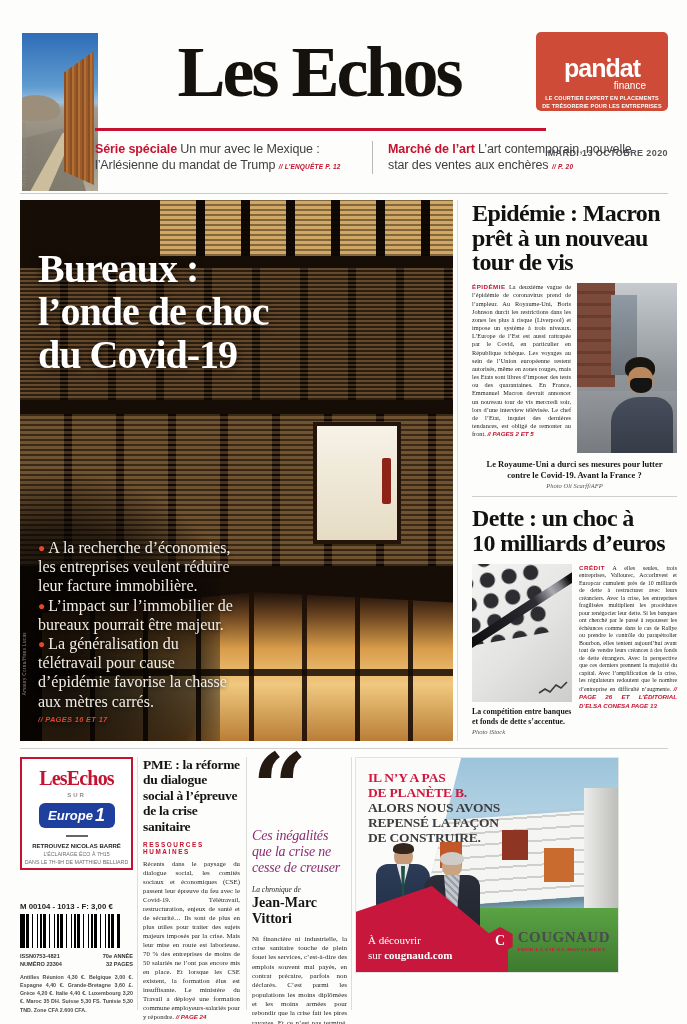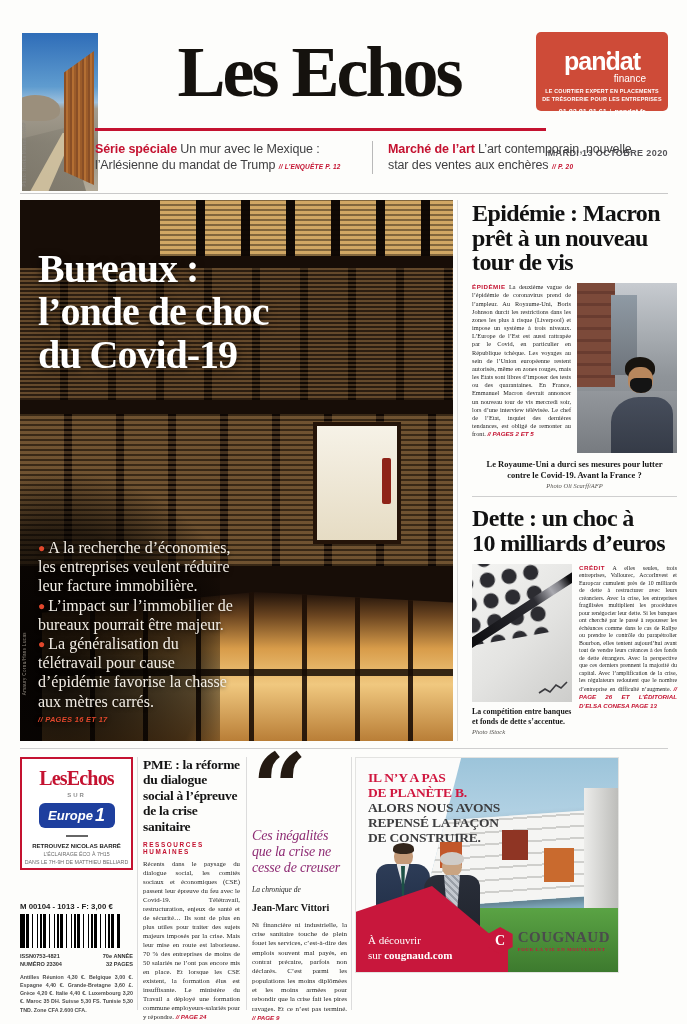--- a/index.html
+++ b/index.html
@@ -16,21 +16,21 @@
   .wall-photo .path { position:absolute; left:0; bottom:0; width:70px; height:58px; background:#d9c9a4; clip-path:polygon(12% 100%,58% 0,74% 0,38% 100%); opacity:.85; }
   .wall-photo .gravel { position:absolute; left:0; bottom:0; width:64px; height:64px; background:linear-gradient(200deg,#8f8a7d,#6f6a5e); clip-path:polygon(0 18%,72% 0,100% 100%,0 100%); opacity:.8; }
   .vcredit { position:absolute; left:0px; bottom:4px; writing-mode:vertical-rl; transform:rotate(180deg);
       font-family:"Liberation Sans",sans-serif; font-size:4.5px; color:#8d8a84; letter-spacing:.4px; }
 
   .paper-logo { position:absolute; left:108px; top:36px; width:422px; text-align:center;
       font-family:"Liberation Serif",serif; font-weight:700; font-size:72px; line-height:1;
       letter-spacing:-3px; color:#15120e; }
 
   .pandat-box { position:absolute; left:536px; top:32px; width:132px; height:79px; background:#ce4b38;
-      border-radius:5px; color:#fff; text-align:center; font-family:"Liberation Sans",sans-serif; padding-top:18px; }
+      border-radius:5px; color:#fff; text-align:center; font-family:"Liberation Sans",sans-serif; padding-top:25px; }
   .pandat-brand { position:relative; display:inline-block; font-weight:700; font-size:25px; line-height:.9; letter-spacing:-1px; }
   .pandat-brand::after { content:""; position:absolute; top:1px; left:56%; width:4px; height:4px; border-radius:50%; background:#fff; }
   .pandat-sub { font-size:10px; text-align:right; padding-right:22px; margin-top:-1px; font-weight:400; }
   .pandat-tag { margin-top:4px; font-size:5.4px; font-weight:700; line-height:1.45; letter-spacing:.2px; }
   .pandat-phone { margin-top:3px; font-size:7.2px; font-weight:700; }
   .pandat-phone .sep { margin:0 3px; font-weight:400; }
 
   .date-rule { position:absolute; left:95px; top:128px; width:451px; height:3px; background:#c41230; }
   .issue-date { position:absolute; right:19px; top:124px; font-family:"Liberation Sans",sans-serif;
       font-size:9px; font-weight:700; color:#55555a; letter-spacing:.4px;margin-top:24px; }
@@ -146,21 +146,21 @@
   .pme-h { font-weight:700; font-size:13.5px; line-height:1.14; letter-spacing:-.3px; color:#141414; }
   .sec-kicker { margin-top:7px; color:#c41230; font-family:"Liberation Sans",sans-serif; font-weight:700; font-size:6.4px; letter-spacing:1.6px; }
   .pme-body { margin-top:4px; font-size:6.8px; line-height:1.33; }
   .pme-more { margin-top:2px; font-family:"Liberation Sans",sans-serif; font-weight:700; font-size:6.4px; color:#141414; }
 
   
   .col-vit { position:absolute; left:252px; top:752px; width:95px; }
   .bigquote { font-family:"DejaVu Serif",serif; font-weight:700; font-size:96px; line-height:.78; height:66px; color:#241a12; letter-spacing:-6px; }
   .vit-title { margin-top:10px; font-style:italic; font-size:14px; line-height:1.14; color:#8e2c74; letter-spacing:-.2px; }
   .vit-by1 { margin-top:9px; font-style:italic; font-size:7.5px; color:#242424; }
-  .vit-by2 { font-weight:700; font-size:10px; color:#141414; margin-top:8px; }
+  .vit-by2 { font-weight:700; font-size:14px; color:#141414; margin-top:1px; }
   .vit-body { margin-top:8px; font-size:7px; line-height:1.33; }
 
   
   .ad { position:absolute; left:355px; top:757px; width:264px; height:216px; background:#fbfbfa;
       overflow:hidden; border:1px solid #e3e3e1; font-family:Liberation Serif, serif; }
   .ad-photo { position:absolute; right:0; top:0; width:212px; height:100%;
       clip-path:polygon(26% 0,100% 0,100% 100%,0 100%);
       background:linear-gradient(180deg,#9cc4da 0%,#bdd8e8 40%,#9cc0d4 58%,#88b4c9 66%); }
   .grass { position:absolute; left:0; right:0; bottom:0; height:64px; background:linear-gradient(180deg,#5aa344,#3d7a2e); }
   .bldg { position:absolute; left:14px; right:26px; top:58px; height:86px; transform:skewY(-4deg);

